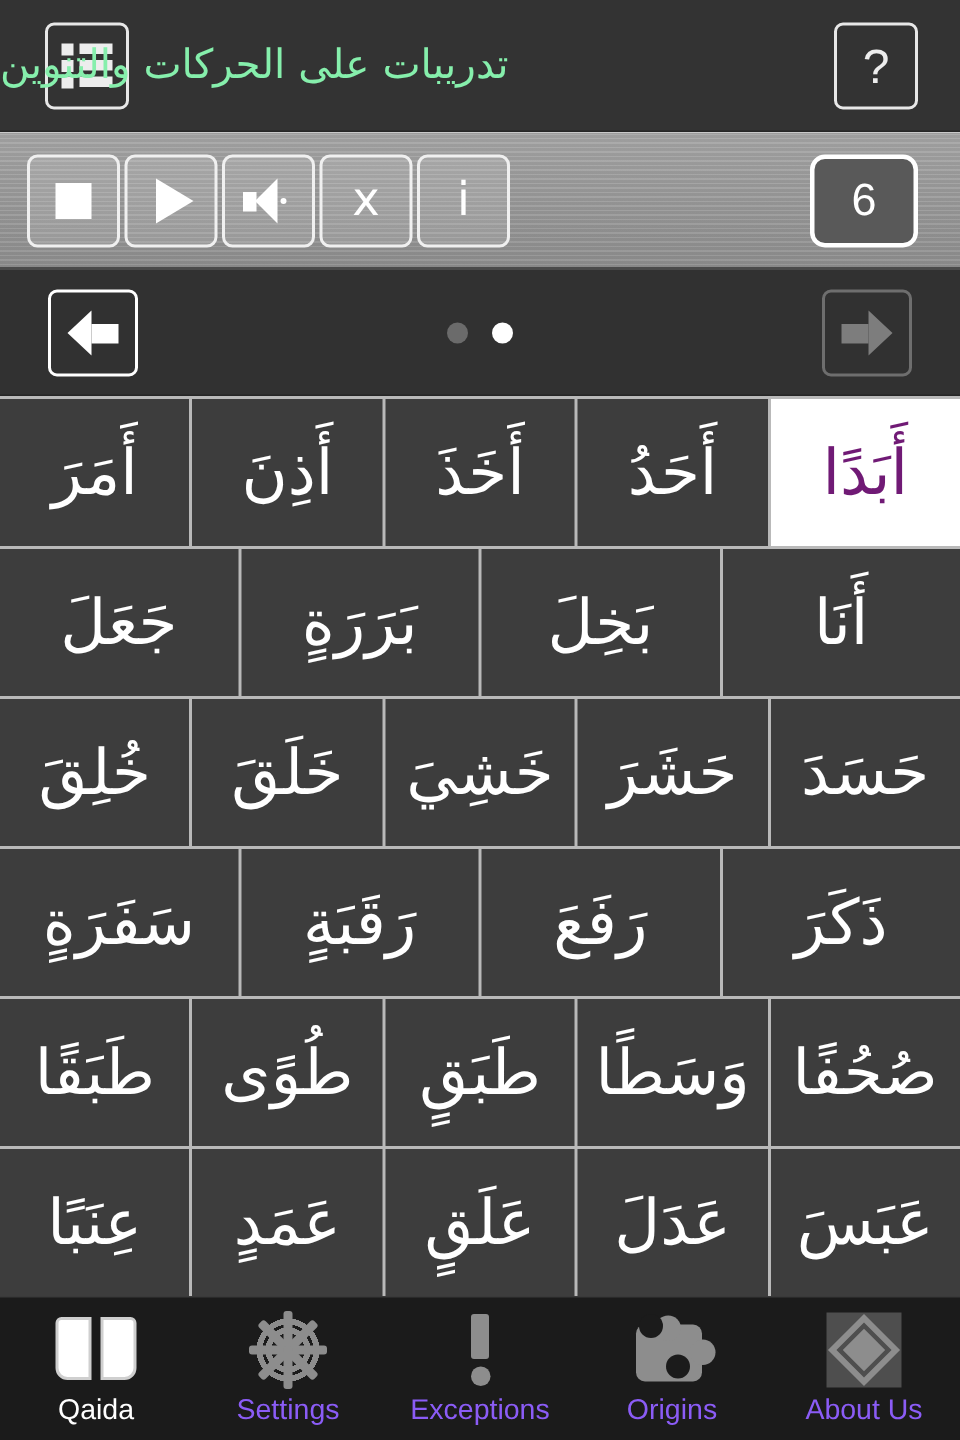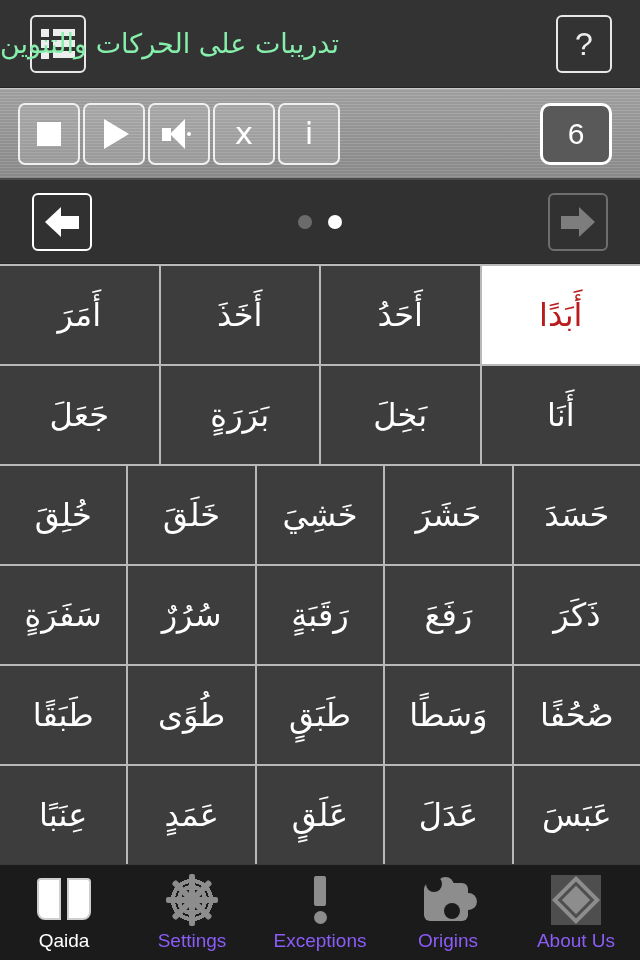--- a/index.html
+++ b/index.html
@@ -99,24 +99,24 @@
   .dot.inactive { background: #6b6b6b; }
   .dot.active { background: #ffffff; }
 
   
   .grid-wrap { flex: 1 1 auto; background: #b9b9b9; padding: 2px 0 0 0; overflow: hidden; }
   .grid { display: flex; flex-direction: column; height: 100%; gap: 2px; background: #b9b9b9; }
   .grid-row { display: flex; flex: 1; gap: 2px; direction: rtl; }
   .cell {
     flex: 1; background: #3d3d3d; color: #ffffff;
     display: flex; align-items: center; justify-content: center;
-    font-family: "DejaVu Sans", sans-serif; font-size: 32px;
+    font-family: "DejaVu Sans", sans-serif; font-size: 42px;
     direction: rtl; line-height: 1.2; padding: 2px;
   }
-  .cell.selected { background: #ffffff; color: #b91c1c; }
+  .cell.selected { background: #ffffff; color: #701a75; }
 
   
   .tabbar {
     height: 96px; flex: 0 0 96px; background: #1b1b1b;
     display: flex; align-items: stretch; border-top: 1px solid #3a3a3a;
   }
   .tab {
     flex: 1; display: flex; flex-direction: column;
     align-items: center; justify-content: center; gap: 4px;
   }
@@ -229,20 +229,21 @@
     </div>
   </div>
 
   <div class="grid-wrap">
     <div class="grid">
 
       <div class="grid-row">
         <div class="cell selected">أَبَدًا</div>
         <div class="cell">أَحَدُ</div>
         <div class="cell">أَخَذَ</div>
+        <div class="cell">أَذِنَ</div>
         <div class="cell">أَمَرَ</div>
       </div>
 
       <div class="grid-row">
         <div class="cell">أَنَا</div>
         <div class="cell">بَخِلَ</div>
         <div class="cell">بَرَرَةٍ</div>
         <div class="cell">جَعَلَ</div>
       </div>
 
@@ -251,21 +252,20 @@
         <div class="cell">حَشَرَ</div>
         <div class="cell">خَشِيَ</div>
         <div class="cell">خَلَقَ</div>
         <div class="cell">خُلِقَ</div>
       </div>
 
       <div class="grid-row">
         <div class="cell">ذَكَرَ</div>
         <div class="cell">رَفَعَ</div>
         <div class="cell">رَقَبَةٍ</div>
-        <div class="cell">سُرُرٌ</div>
         <div class="cell">سَفَرَةٍ</div>
       </div>
 
       <div class="grid-row">
         <div class="cell">صُحُفًا</div>
         <div class="cell">وَسَطًا</div>
         <div class="cell">طَبَقٍ</div>
         <div class="cell">طُوًى</div>
         <div class="cell">طَبَقًا</div>
       </div>

